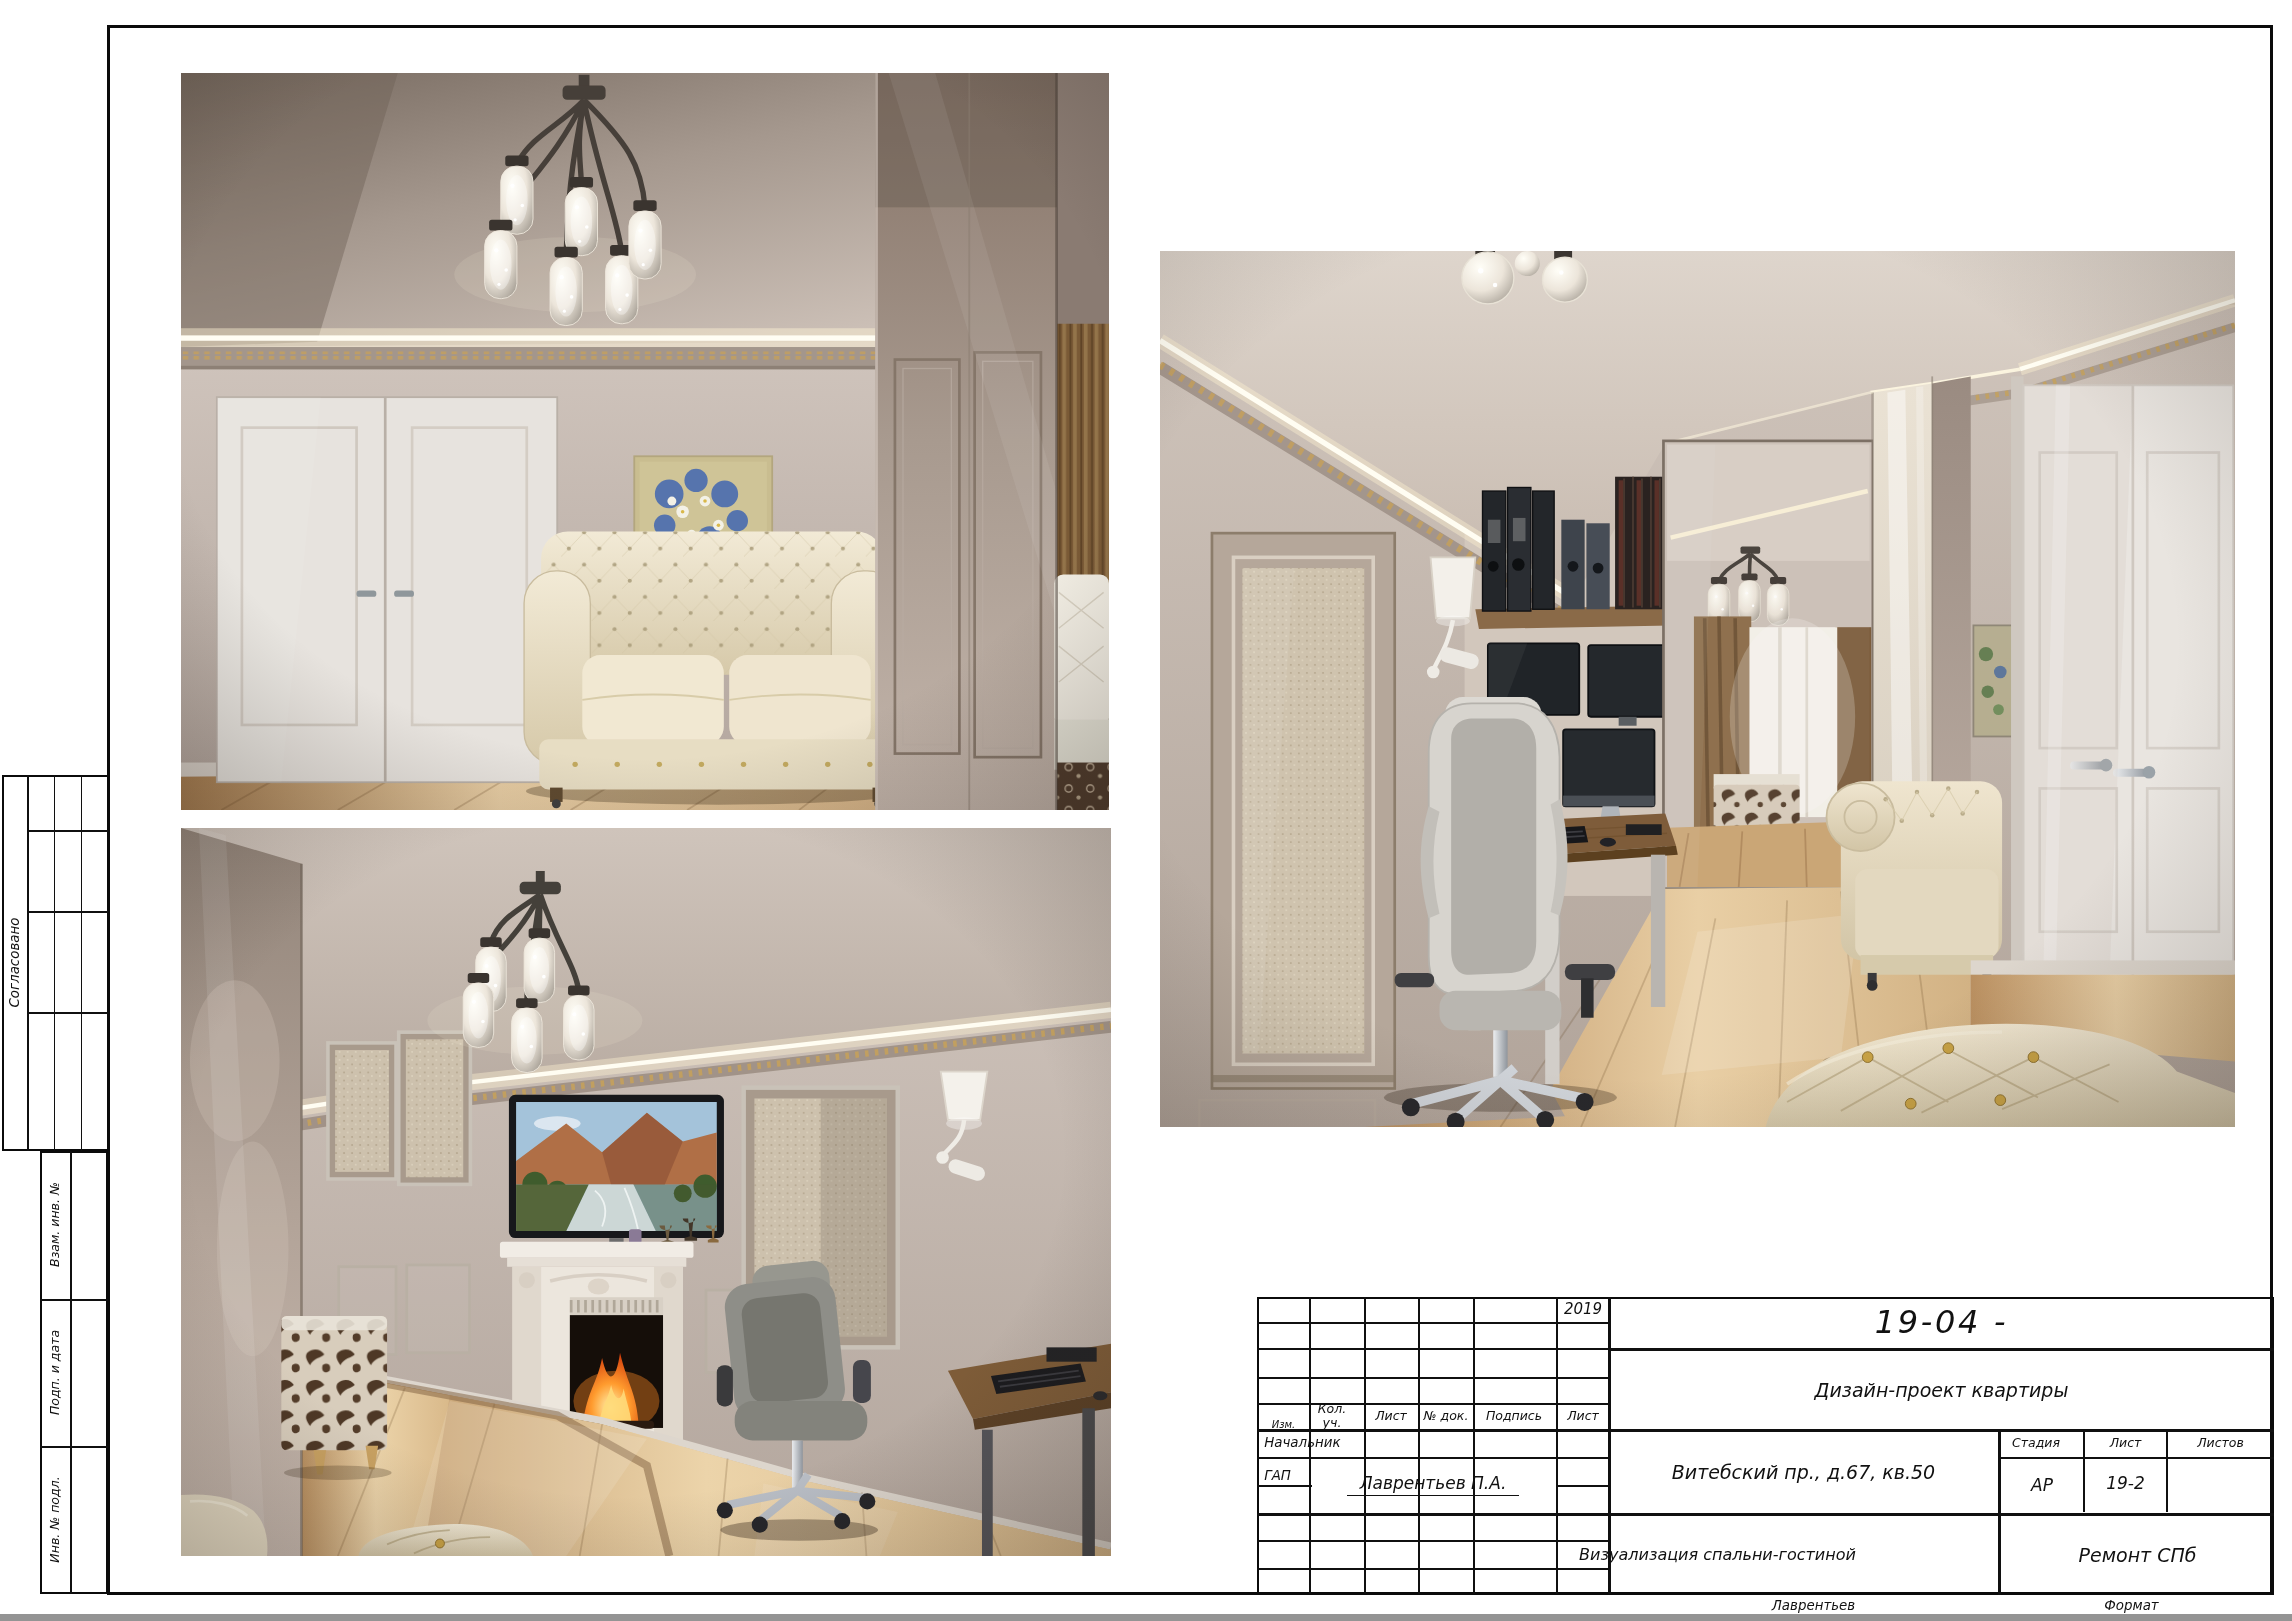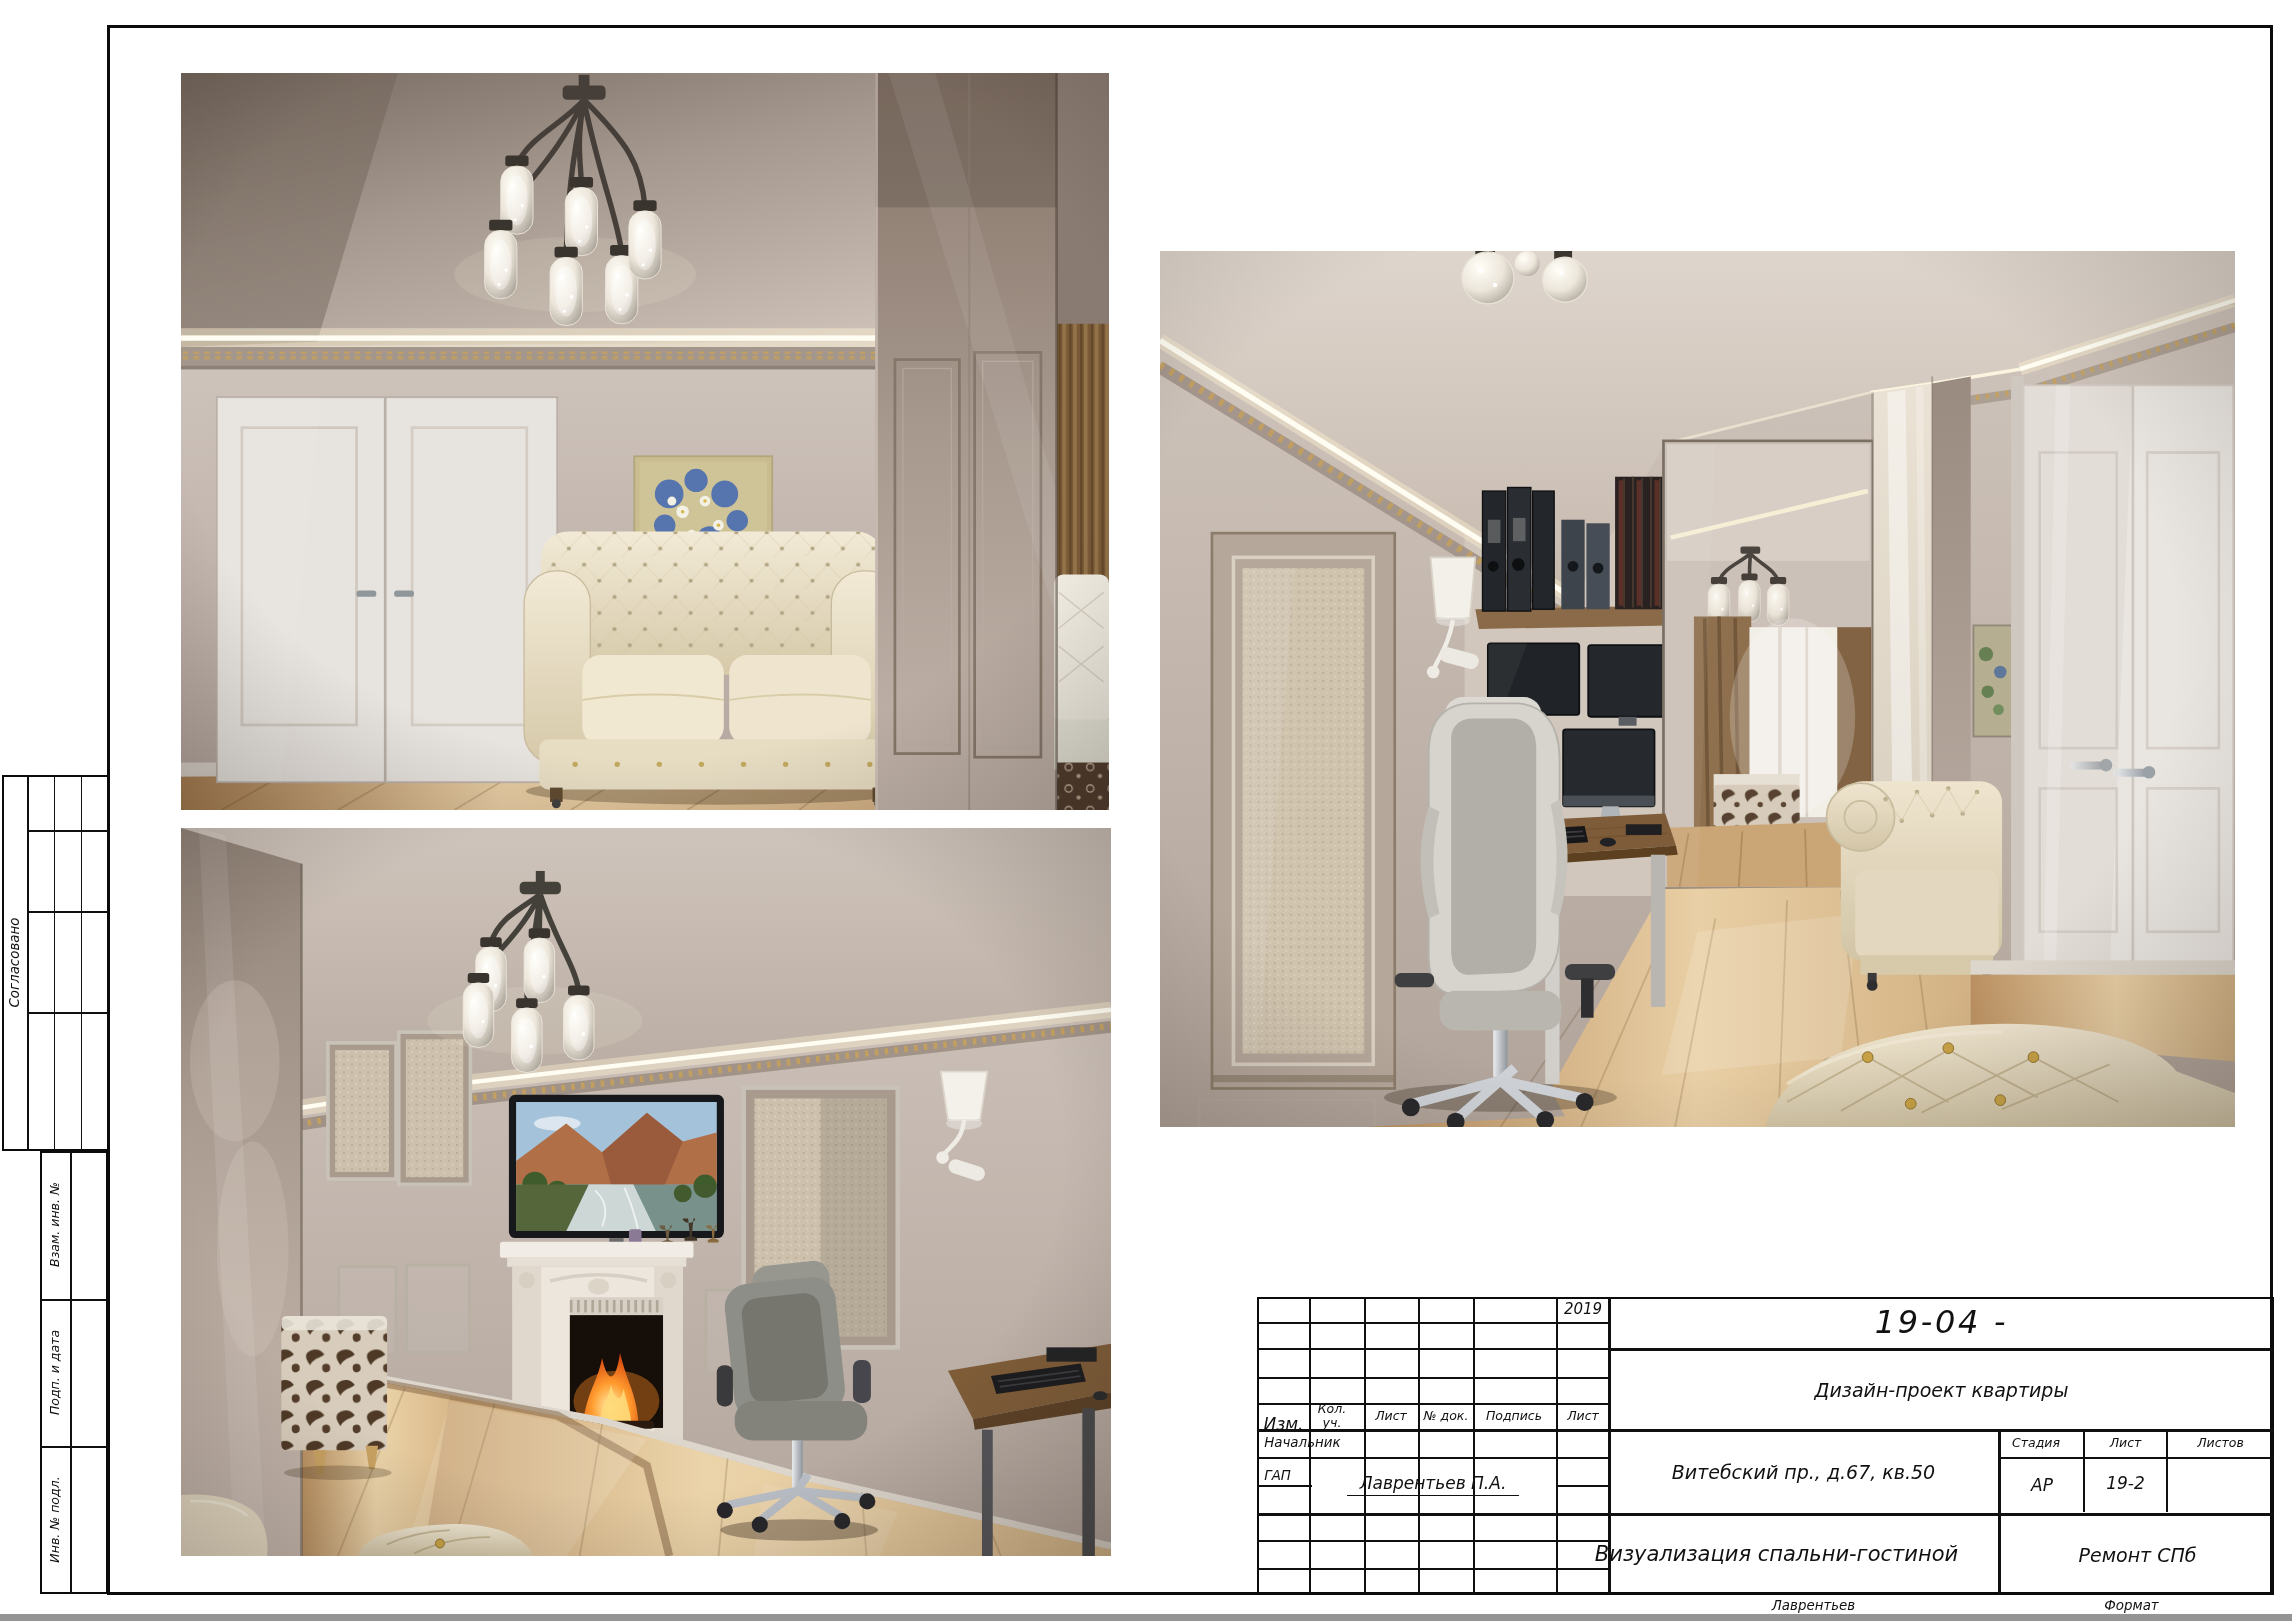--- a/index.html
+++ b/index.html
@@ -824,21 +824,21 @@
       <div class="line" style="left:1998px;top:1457px;width:276px;height:1.8px"></div>
       <div class="line" style="left:1257px;top:1485px;width:55px;height:1.8px"></div>
       <div class="line" style="left:1556px;top:1485px;width:54px;height:1.8px"></div>
       <div class="line" style="left:1257px;top:1513px;width:1017px;height:2.7px"></div>
       <div class="line" style="left:1257px;top:1540px;width:353px;height:1.8px"></div>
       <div class="line" style="left:1257px;top:1568px;width:353px;height:1.8px"></div>
     </div>
 
     <div class="tcell" style="left:1556px;top:1297px;width:54px;height:25px;font-size:15px">2019</div>
 
-    <div class="tcell" style="left:1257px;top:1403px;width:53px;height:42px;font-size:17px">Изм.</div>
+    <div class="tcell" style="left:1257px;top:1403px;width:53px;height:42px;font-size:10px">Изм.</div>
     <div class="tcell" style="left:1309px;top:1403px;width:46px;height:26px;font-size:12.5px">Кол. уч.</div>
     <div class="tcell" style="left:1364px;top:1403px;width:54px;height:26px;font-size:12.5px">Лист</div>
     <div class="tcell" style="left:1418px;top:1403px;width:56px;height:26px;font-size:12.5px">№ док.</div>
     <div class="tcell" style="left:1473px;top:1403px;width:82px;height:26px;font-size:12.5px">Подпись</div>
     <div class="tcell" style="left:1556px;top:1403px;width:54px;height:26px;font-size:12.5px">Лист</div>
 
     <div class="tcell tl" style="left:1257px;top:1429px;width:107px;height:28px;font-size:13.4px">Начальник</div>
     <div class="tcell tl" style="left:1257px;top:1457px;width:72px;height:39px;font-size:13.4px">ГАП</div>
     <div class="tcell" style="left:1311px;top:1457px;width:244px;height:56px;font-size:17px">
       <span class="uline">Лаврентьев П.А.</span>
@@ -847,21 +847,21 @@
     <div class="tcell" style="left:1609px;top:1297px;width:665px;height:51px;font-size:32px;letter-spacing:2.7px">19-04  -</div>
     <div class="tcell" style="left:1609px;top:1351px;width:665px;height:79px;font-size:19px">Дизайн-проект квартиры</div>
     <div class="tcell" style="left:1609px;top:1432px;width:389px;height:81px;font-size:19px">Витебский пр., д.67, кв.50</div>
 
     <div class="tcell" style="left:2001px;top:1429px;width:70px;height:28px;font-size:12.5px">Стадия</div>
     <div class="tcell" style="left:2085px;top:1429px;width:81px;height:28px;font-size:12.5px">Лист</div>
     <div class="tcell" style="left:2167px;top:1429px;width:107px;height:28px;font-size:12.5px">Листов</div>
     <div class="tcell" style="left:2001px;top:1457px;width:82px;height:56px;font-size:17px">АР</div>
     <div class="tcell" style="left:2085px;top:1457px;width:81px;height:52px;font-size:17px">19-2</div>
 
-    <div class="tcell" style="left:1582px;top:1515px;width:389px;height:80px;font-size:21px">Визуализация спальни-гостиной</div>
+    <div class="tcell" style="left:1523px;top:1515px;width:389px;height:80px;font-size:16px">Визуализация спальни-гостиной</div>
     <div class="tcell" style="left:2001px;top:1515px;width:273px;height:80px;font-size:19px">Ремонт СПб</div>
   </div>
 
   <div class="tcell" style="left:1733px;top:1597px;width:161px;height:19.7px;font-size:13.4px">Лаврентьев</div>
   <div class="tcell" style="left:2060px;top:1597px;width:143px;height:19.7px;font-size:13.4px">Формат</div>
 
   <div class="bottombar"></div>
 </div>
 
 

